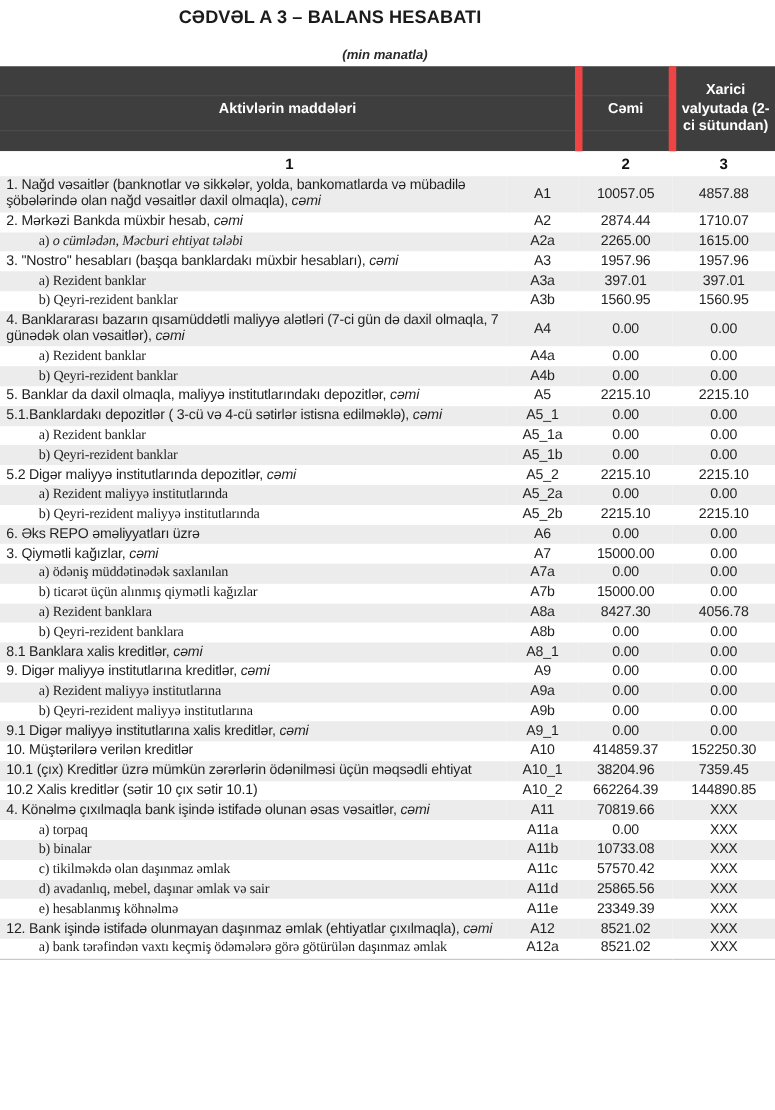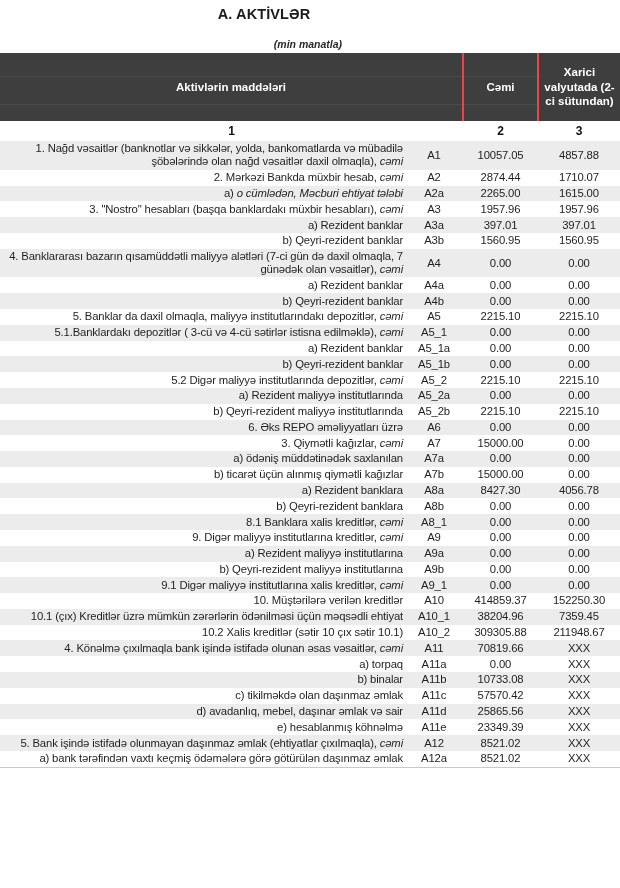--- a/index.html
+++ b/index.html
@@ -20,41 +20,41 @@
   thead tr.dark th{
     background-color:#3e3e3e;color:#ffffff;font-size:11.5px;font-weight:bold;
     height:68px;vertical-align:middle;text-align:center;padding:0 4px;
     line-height:14.5px;
   }
   thead tr.dark th.lined{
     background-image:linear-gradient(#4a4a4a,#4a4a4a),linear-gradient(#4a4a4a,#4a4a4a);
     background-repeat:no-repeat;background-size:100% 1px;
     background-position:0 23px,0 51px;
   }
-  thead tr.dark th + th{border-left:2px solid #ef4444;}
+  thead tr.dark th + th{border-left:6px solid #ef4444;}
   thead tr.nums th{
     height:20px;text-align:center;font-size:12px;font-weight:bold;color:#121212;
     background:#ffffff;padding:0;
   }
   tbody td{
     font-size:11.3px;line-height:13px;padding:1.4px 2px;vertical-align:middle;
     letter-spacing:-0.15px;color:#1f1f1f;
   }
   tbody tr:nth-child(odd) td{background:#ececec;}
   tbody tr:last-child td{border-bottom:1px solid #c9c9c9;}
-  td.c-item{padding-left:5px;text-align:right;}
-  td.c-item.sub{text-indent:26px;}
+  td.c-item{padding-left:5px;text-align:left;}
+  td.c-item.sub{text-indent:26px;font-family:Liberation Serif, serif;}
   td.c-code,td.c-total,td.c-fx{text-align:center;}
   .em{font-style:italic;}
 </style>
 </head>
 <body>
 
 <div class="title-wrap">
-  <div>A. AKTİVLƏR</div>
+  <div>CƏDVƏL A 3 – BALANS HESABATI</div>
 </div>
 
 <div class="unit-note">(min manatla)</div>
 
 <table>
   <colgroup>
     <col class="c1">
       <col class="c2">
       <col class="c3">
       <col class="c4">
@@ -242,22 +242,22 @@
   </tr>
       <tr>
     <td class="c-item"><span class="t">10.1 (çıx) Kreditlər üzrə mümkün zərərlərin ödənilməsi üçün məqsədli ehtiyat</span><span class="em"></span></td>
     <td class="c-code">A10_1</td>
     <td class="c-total">38204.96</td>
     <td class="c-fx">7359.45</td>
   </tr>
       <tr>
     <td class="c-item"><span class="t">10.2 Xalis kreditlər (sətir 10 çıx sətir 10.1)</span><span class="em"></span></td>
     <td class="c-code">A10_2</td>
-    <td class="c-total">309305.88</td>
-    <td class="c-fx">211948.67</td>
+    <td class="c-total">662264.39</td>
+    <td class="c-fx">144890.85</td>
   </tr>
       <tr>
     <td class="c-item"><span class="t">4. Könəlmə çıxılmaqla bank işində istifadə olunan əsas vəsaitlər, </span><span class="em">cəmi</span></td>
     <td class="c-code">A11</td>
     <td class="c-total">70819.66</td>
     <td class="c-fx">XXX</td>
   </tr>
       <tr>
     <td class="c-item sub"><span class="t">a) torpaq</span><span class="em"></span></td>
     <td class="c-code">A11a</td>
@@ -282,21 +282,21 @@
     <td class="c-total">25865.56</td>
     <td class="c-fx">XXX</td>
   </tr>
       <tr>
     <td class="c-item sub"><span class="t">e) hesablanmış köhnəlmə</span><span class="em"></span></td>
     <td class="c-code">A11e</td>
     <td class="c-total">23349.39</td>
     <td class="c-fx">XXX</td>
   </tr>
       <tr>
-    <td class="c-item"><span class="t">5. Bank işində istifadə olunmayan daşınmaz əmlak (ehtiyatlar çıxılmaqla), </span><span class="em">cəmi</span></td>
+    <td class="c-item"><span class="t">12. Bank işində istifadə olunmayan daşınmaz əmlak (ehtiyatlar çıxılmaqla), </span><span class="em">cəmi</span></td>
     <td class="c-code">A12</td>
     <td class="c-total">8521.02</td>
     <td class="c-fx">XXX</td>
   </tr>
       <tr>
     <td class="c-item sub"><span class="t">a) bank tərəfindən vaxtı keçmiş ödəmələrə görə götürülən daşınmaz əmlak</span><span class="em"></span></td>
     <td class="c-code">A12a</td>
     <td class="c-total">8521.02</td>
     <td class="c-fx">XXX</td>
   </tr>

